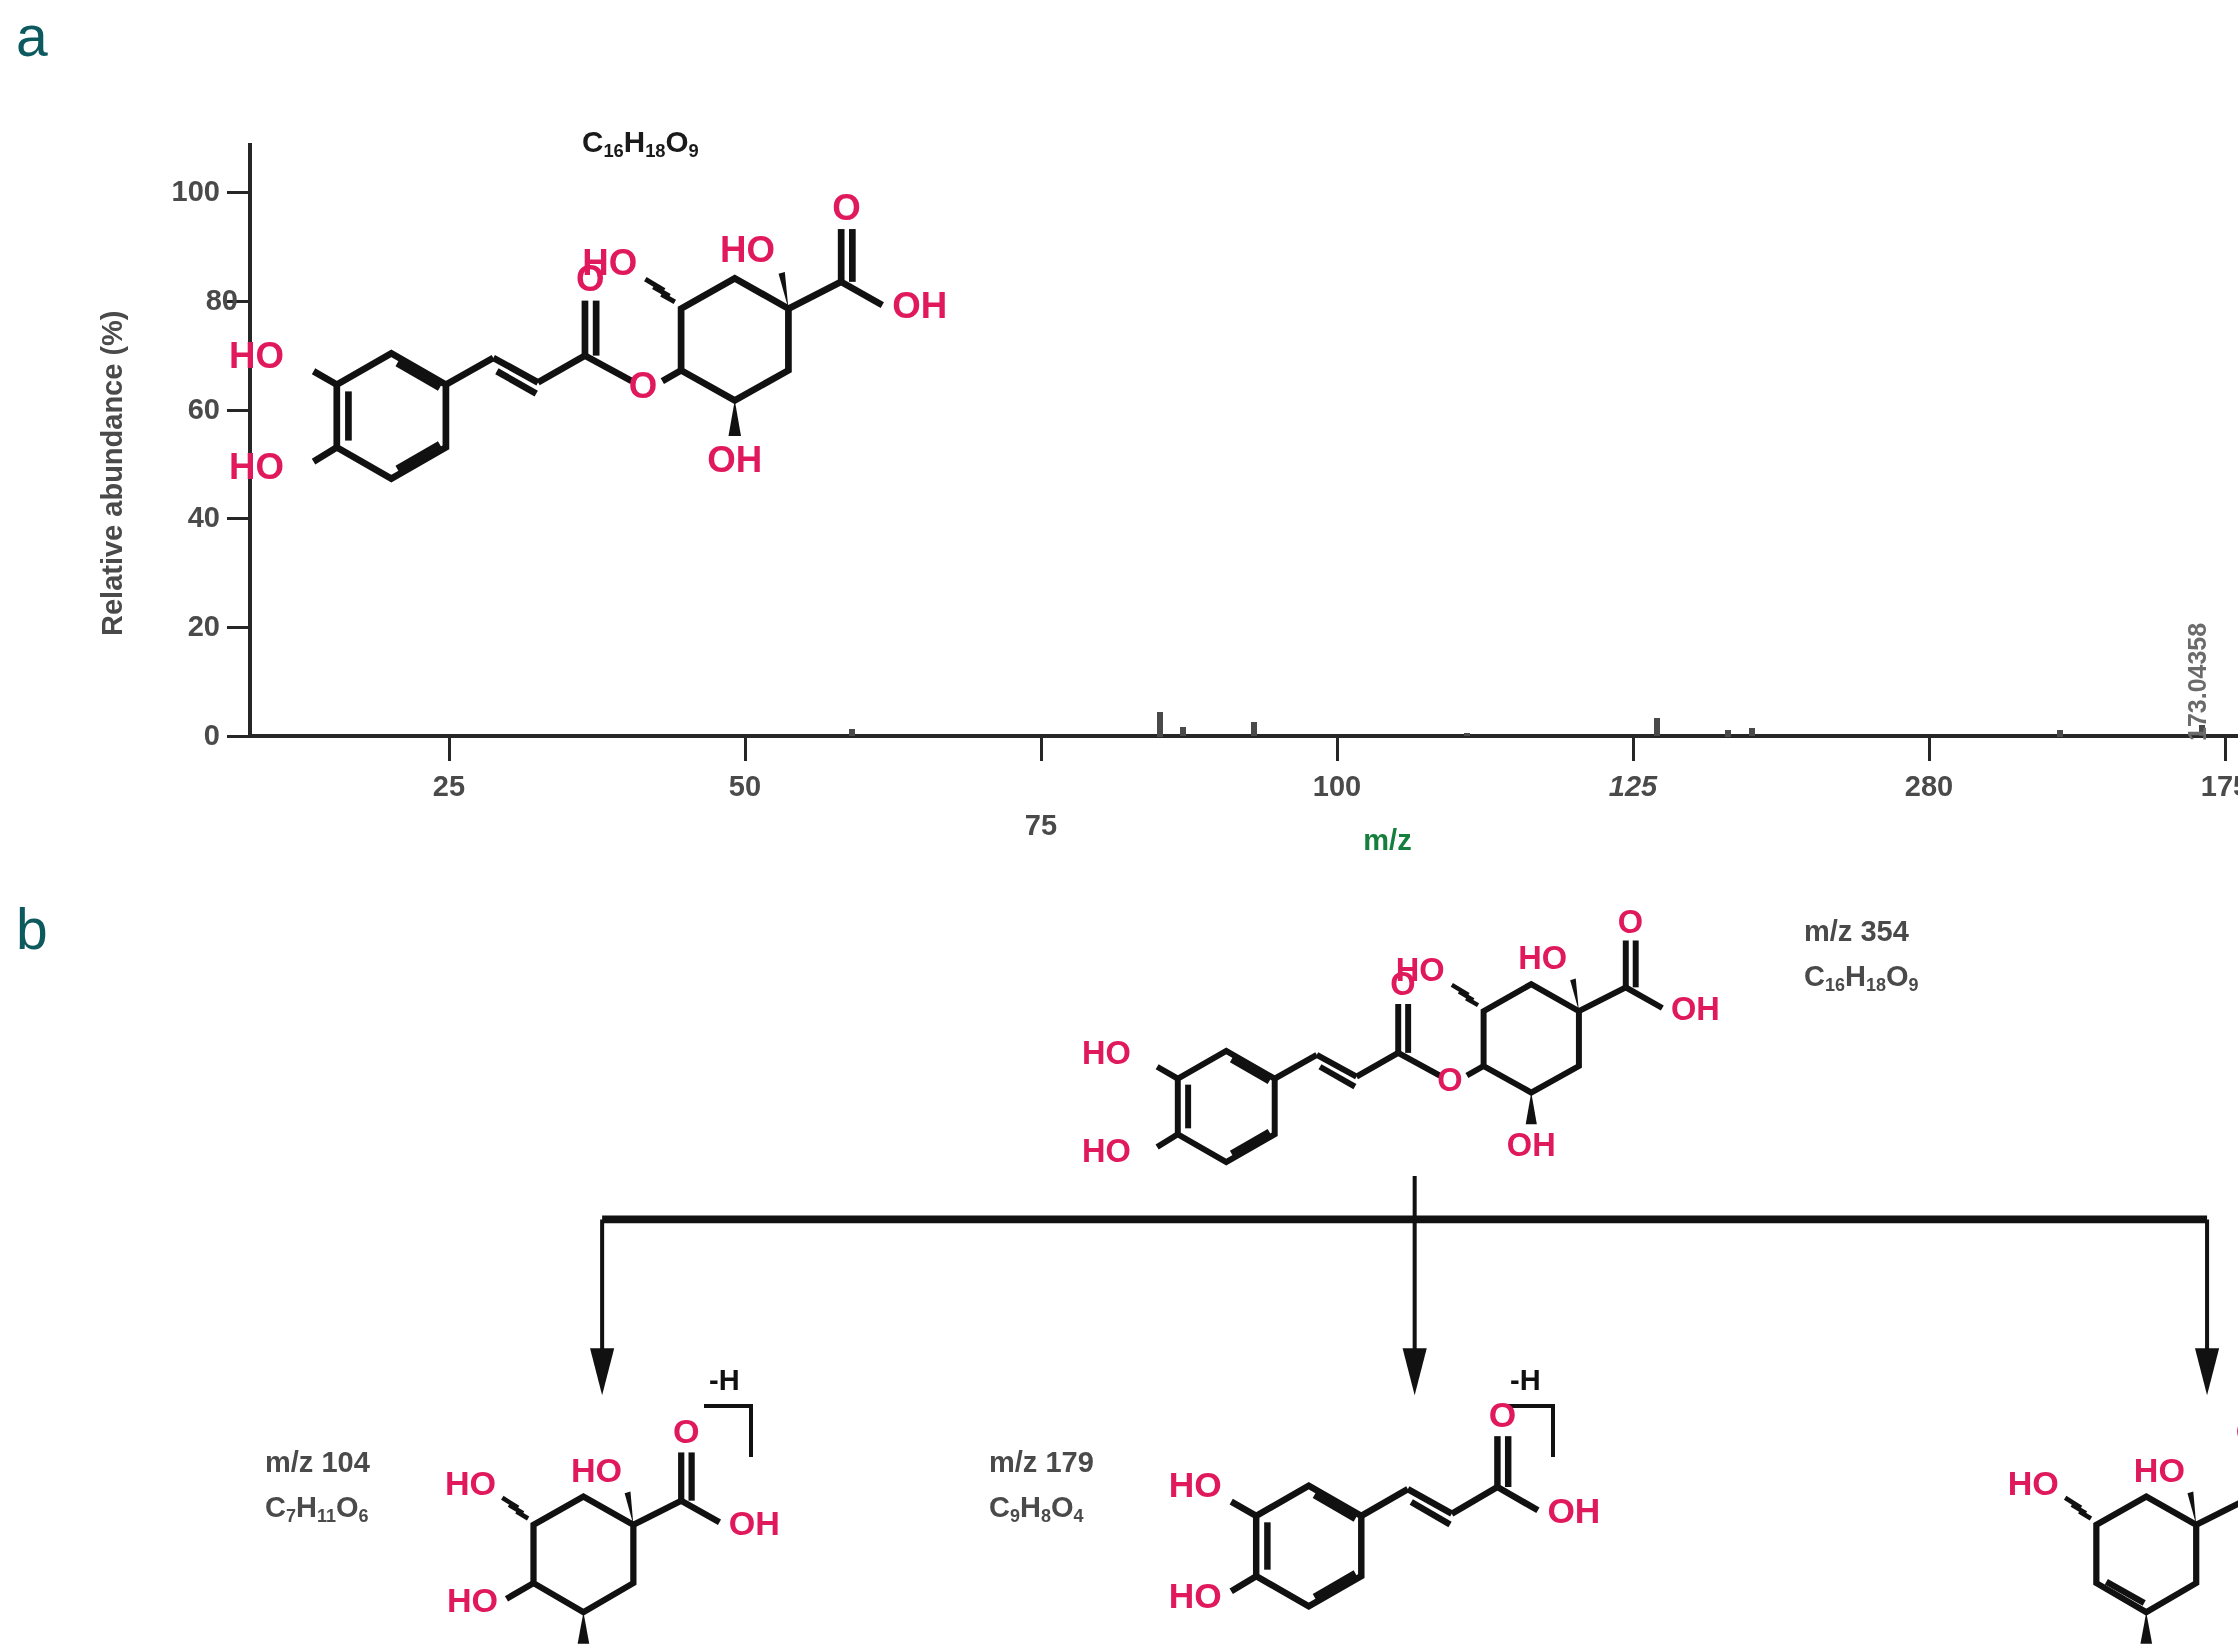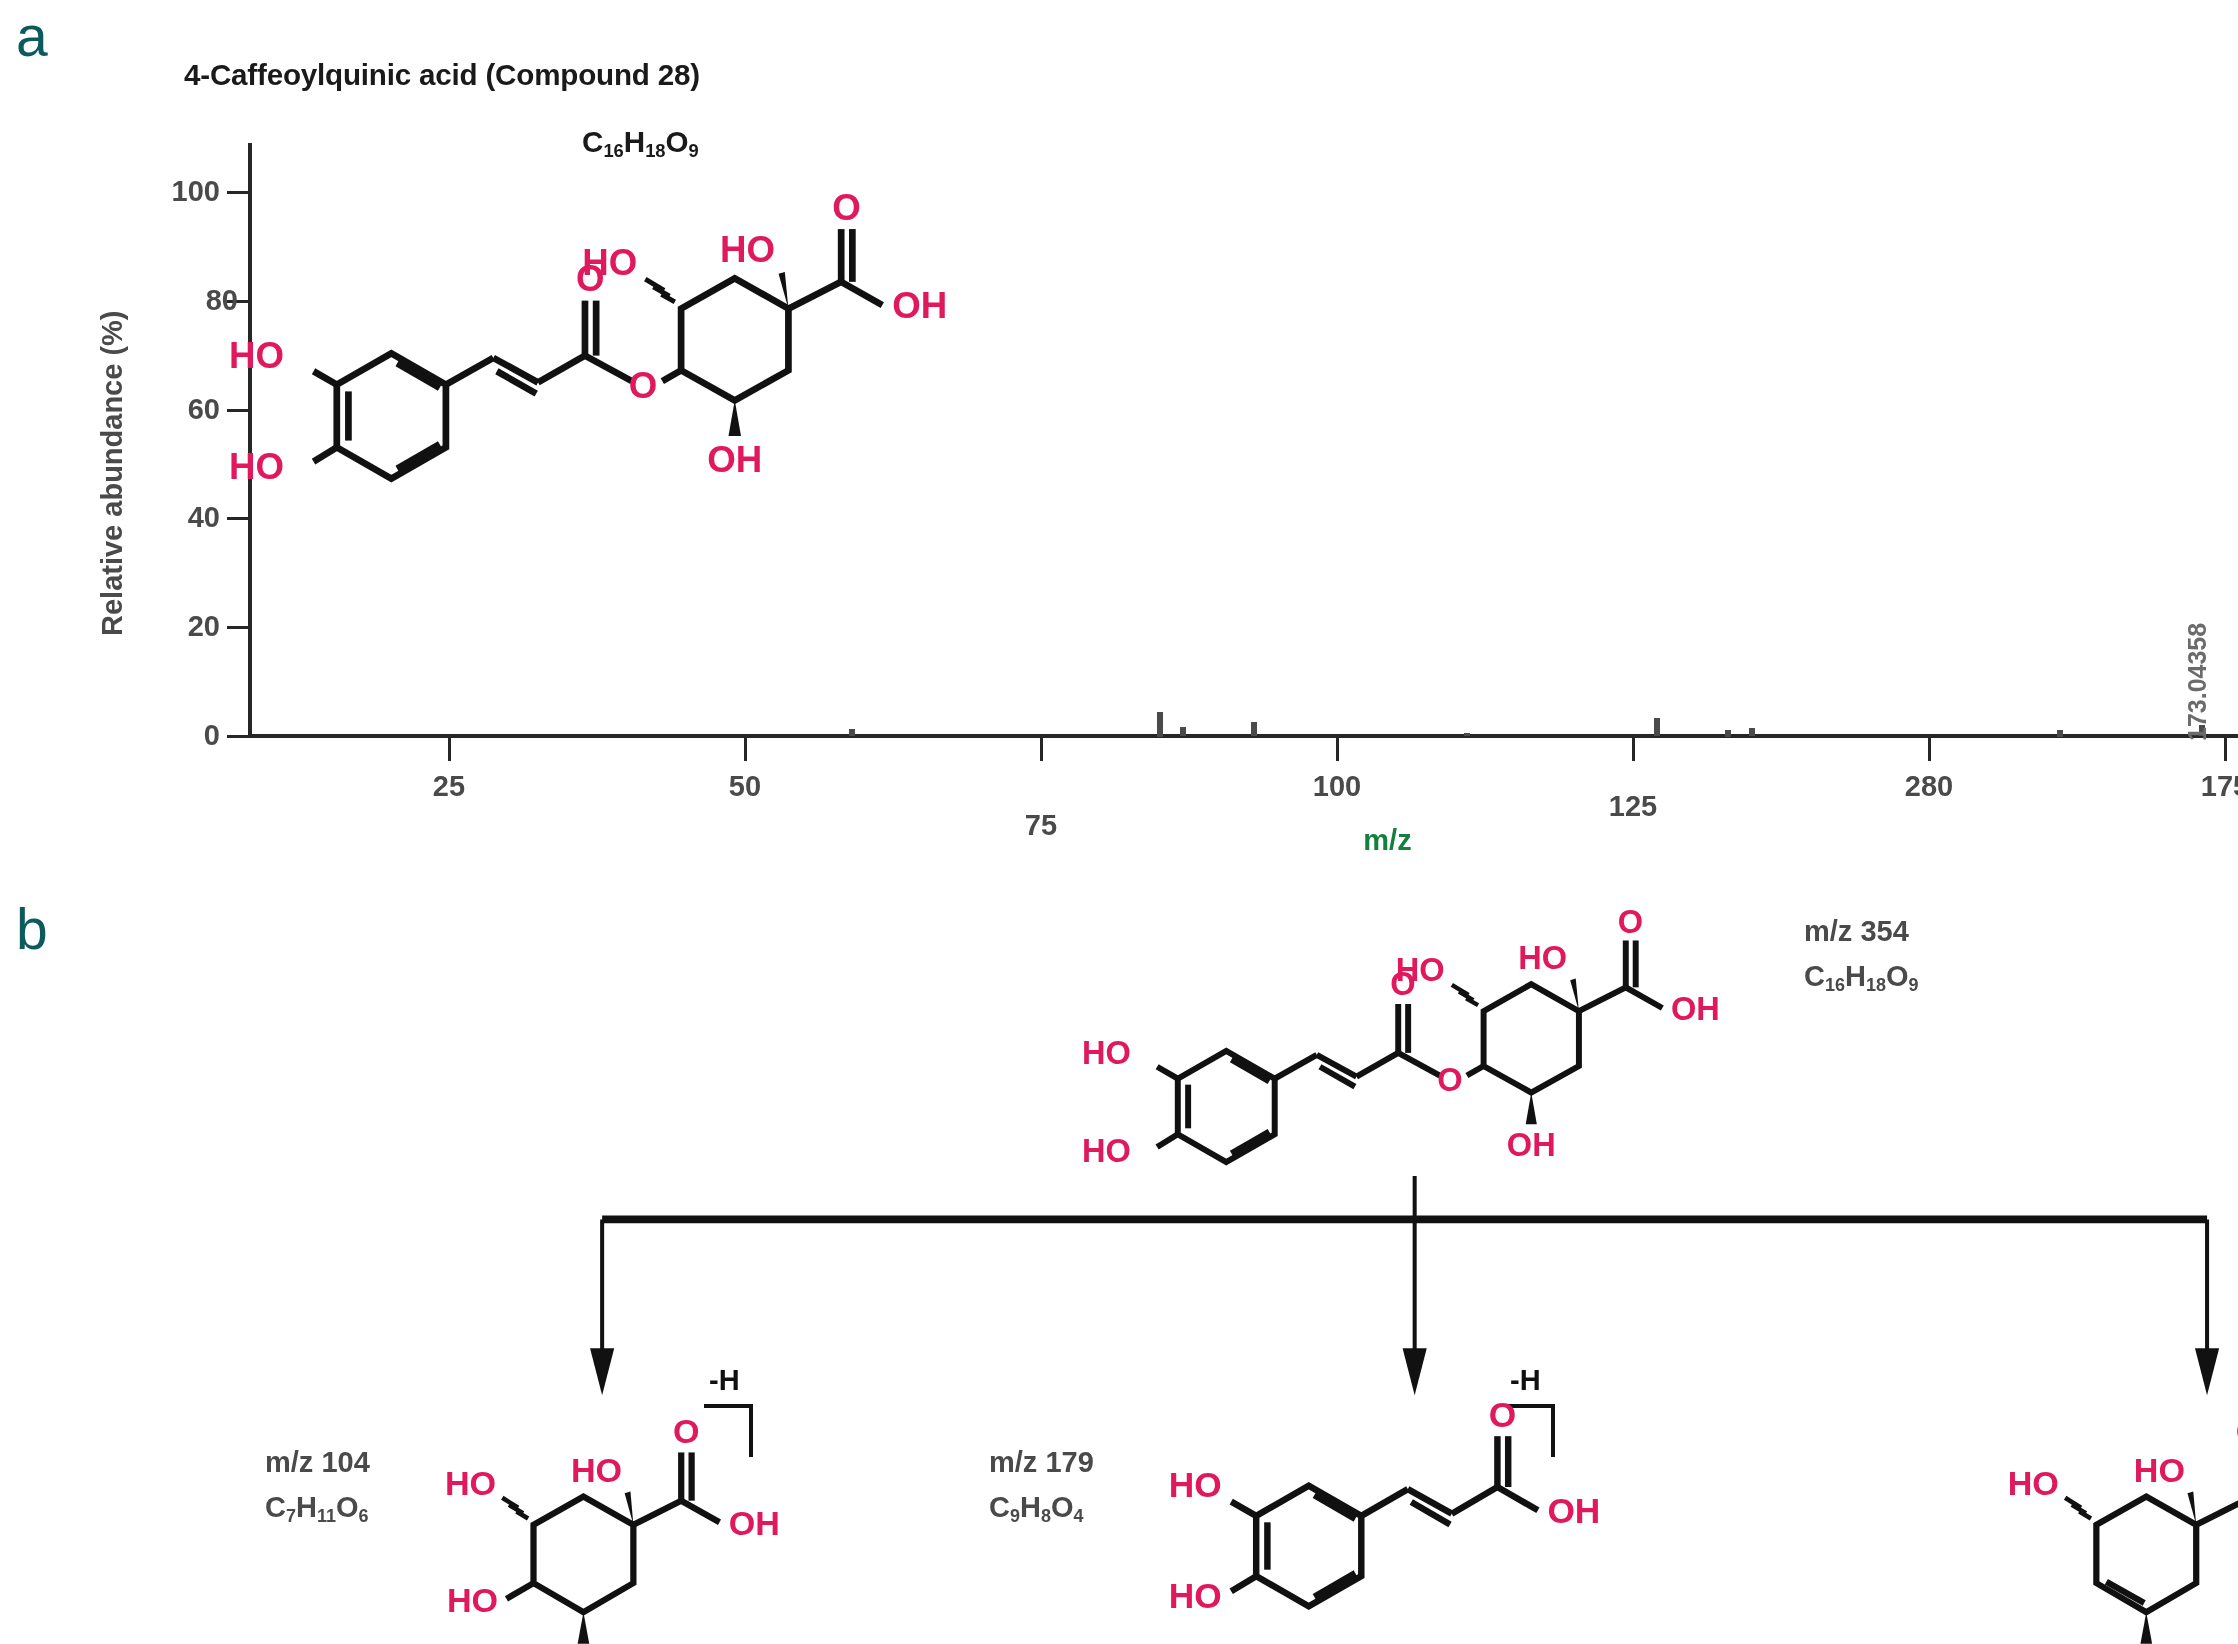--- a/index.html
+++ b/index.html
@@ -49,21 +49,20 @@
   .arrowbar{stroke:#111;stroke-width:17;fill:none;}
   .arrowhead{fill:#111;}
 </style>
 </head>
 <body>
 
 <div class="panel-label" style="left:16px;top:8px;">a</div>
 
 <div id="spectrum">
 
-  <div class="spec-title" style="left:184px;top:58px;width:448px;">4-Caffeoylquinic acid (Compound 28)</div>
   <div class="spec-formula" id="specFormula" style="left:582px;top:125px;">C<sub>16</sub>H<sub>18</sub>O<sub>9</sub></div>
 
   <div class="axis-line" style="left:248px;top:143px;width:4px;height:594px;"></div>
   <div class="axis-line" style="left:248px;top:734px;width:2369px;height:4px;"></div>
 
   <div id="yticks">
       <div class="ytick" style="left: 227px; top: 735px; width: 20.6px;"></div>
       <div class="ylab" style="left: 113px; top: 721px; width: 107px;">0</div>
       <div class="ytick" style="left: 227px; top: 626px; width: 20.6px;"></div>
       <div class="ylab" style="left: 113px; top: 612px; width: 107px;">20</div>
@@ -79,21 +78,21 @@
   <div id="xticks">
       <div class="tick" style="left: 448px; top: 738px; height: 23px;"></div>
       <div class="xlab" style="left: 391px; top: 772px; width: 116px;">25</div>
       <div class="tick" style="left: 744px; top: 738px; height: 23px;"></div>
       <div class="xlab" style="left: 687px; top: 772px; width: 116px;">50</div>
       <div class="tick" style="left: 1040px; top: 738px; height: 23px;"></div>
       <div class="xlab" style="left: 983px; top: 772px; width: 116px; margin-top: 39px;">75</div>
       <div class="tick" style="left: 1336px; top: 738px; height: 23px;"></div>
       <div class="xlab" style="left: 1279px; top: 772px; width: 116px;">100</div>
       <div class="tick" style="left: 1632px; top: 738px; height: 23px;"></div>
-      <div class="xlab" style="left: 1575px; top: 792px; width: 116px;">125</div>
+      <div class="xlab" style="left: 1575px; top: 772px; width: 116px; font-style: italic;">125</div>
       <div class="tick" style="left: 1928px; top: 738px; height: 23px;"></div>
       <div class="xlab" style="left: 1871px; top: 772px; width: 116px;">280</div>
       <div class="tick" style="left: 2224px; top: 738px; height: 23px;"></div>
       <div class="xlab" style="left: 2167px; top: 772px; width: 116px;">175</div>
     </div>
   <div id="peaks">
       <div class="peak" style="left: 849px; top: 729px; height: 7px;"></div>
       <div class="peak" style="left: 1157px; top: 712px; height: 24.5px;"></div>
       <div class="peak" style="left: 1180px; top: 727px; height: 8.7px;"></div>
       <div class="peak" style="left: 1251px; top: 722px; height: 13.6px;"></div>

